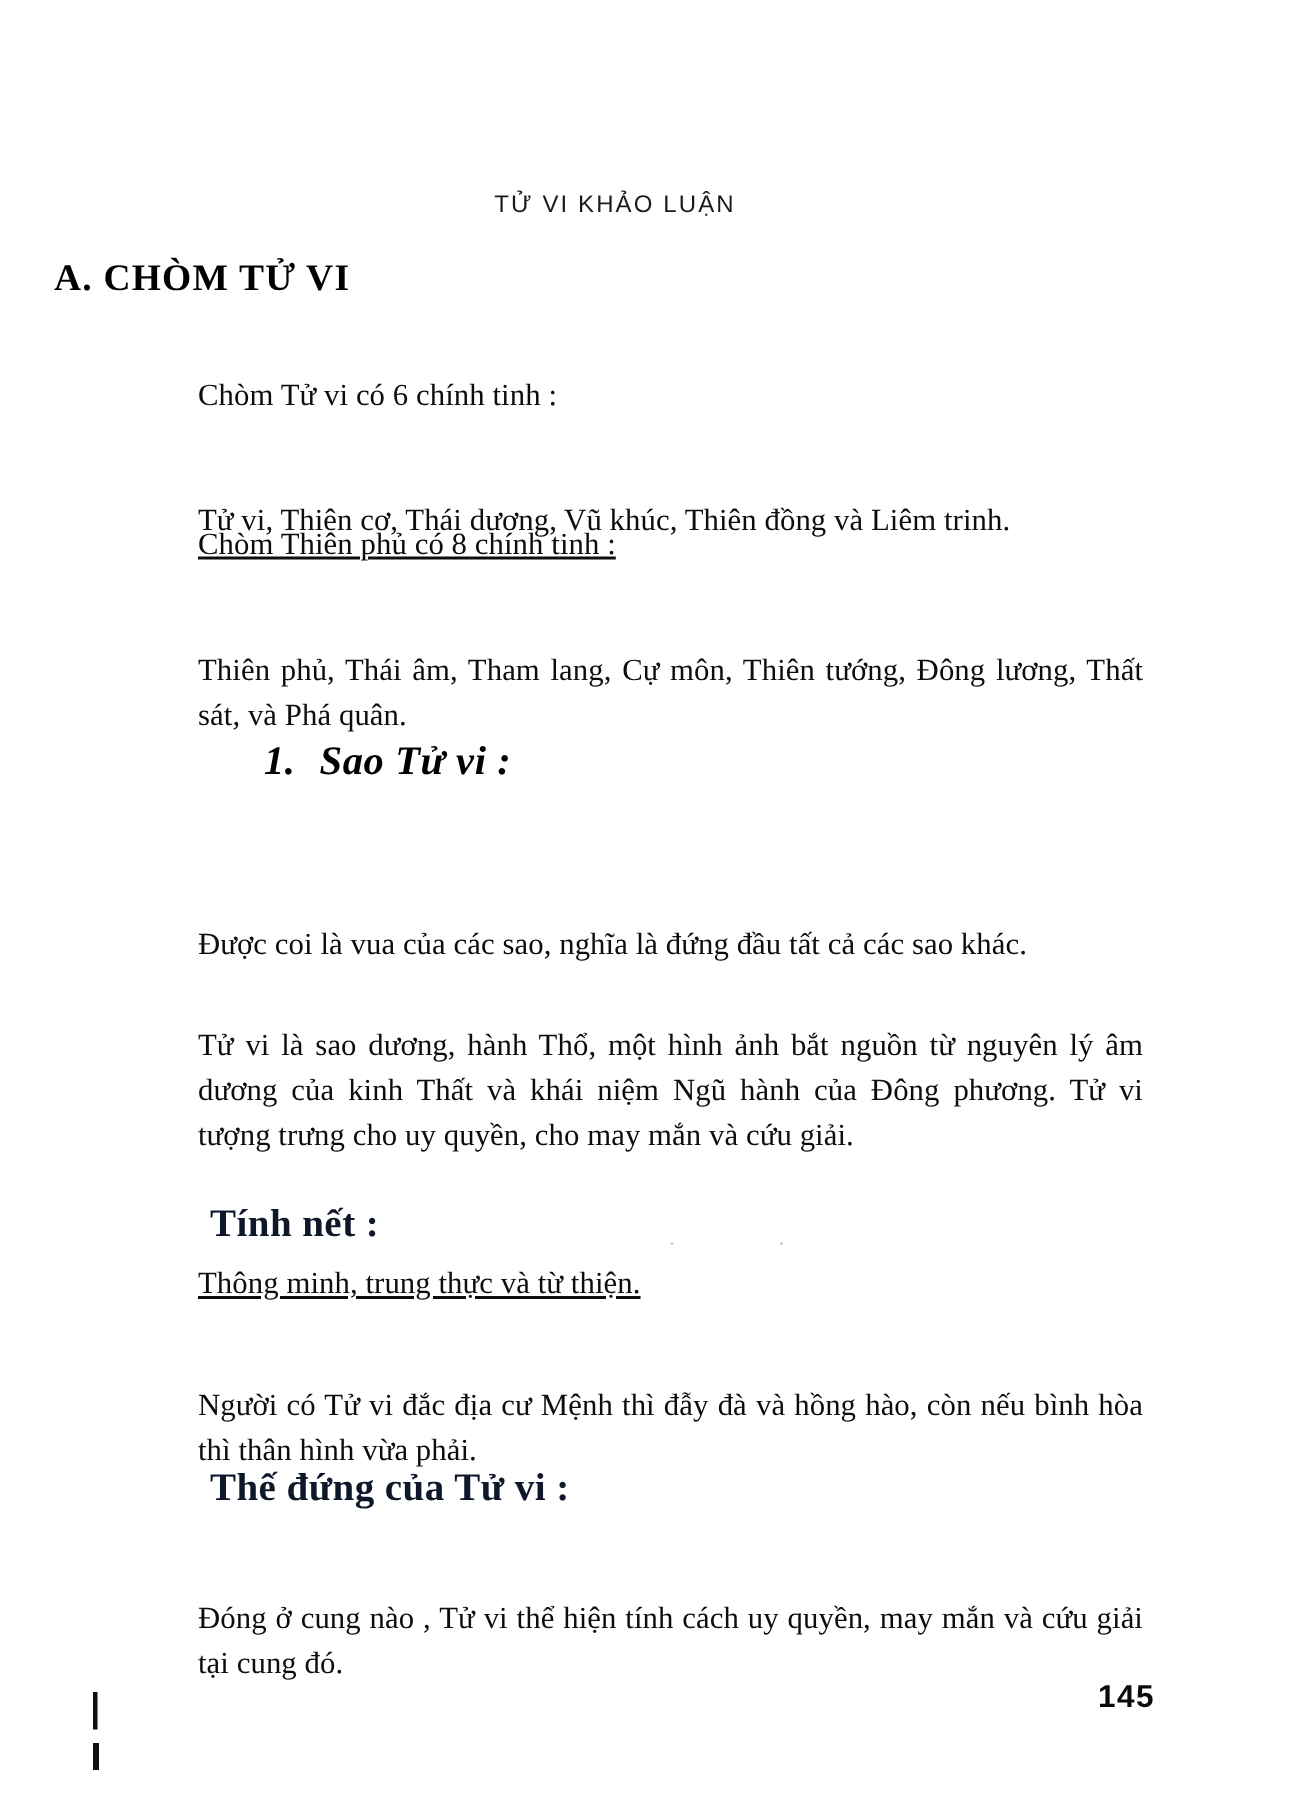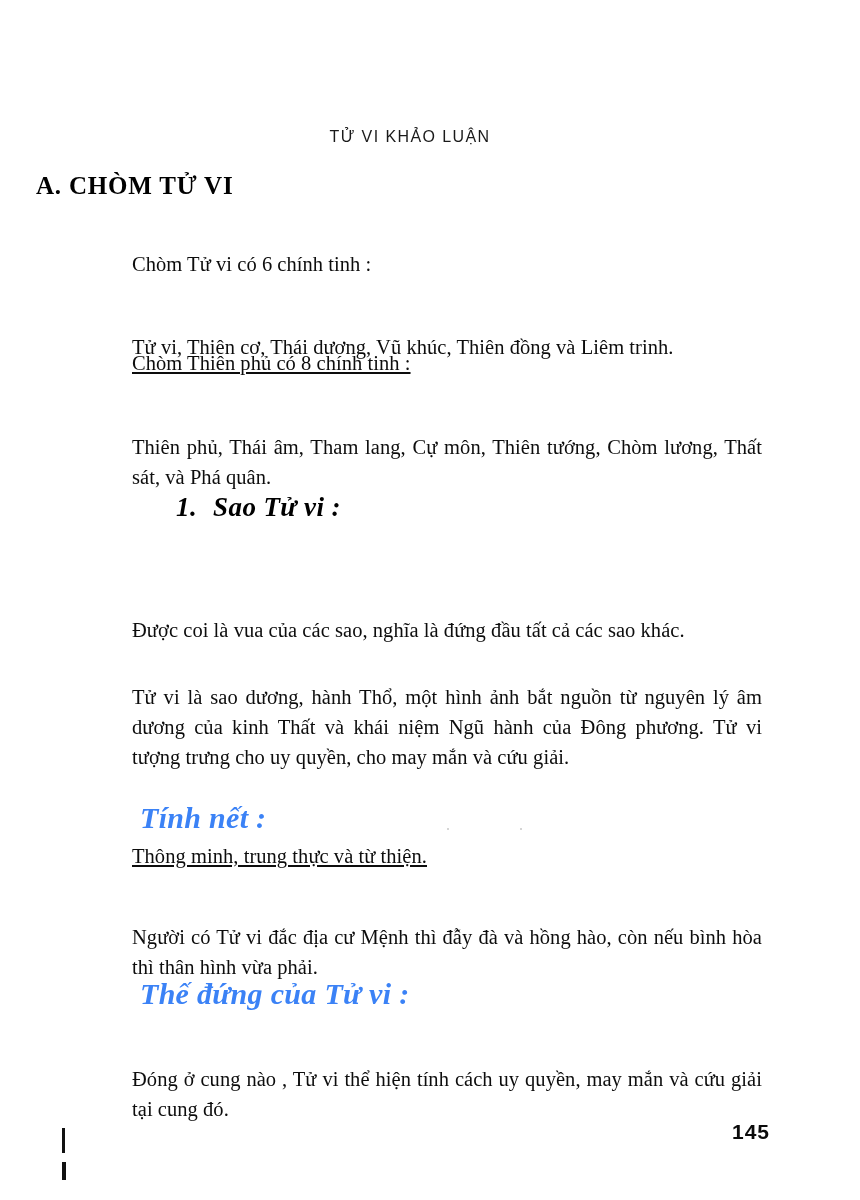--- a/index.html
+++ b/index.html
@@ -69,24 +69,23 @@
   .para.justify {
     text-align: justify;
     text-align-last: left;
     margin-top: 44px;
   }
 
   .italic-heading {
     position: absolute;
     left: 8px;
     font-family: "Liberation Serif", "DejaVu Serif", serif;
-    font-style: italic;
-    font-weight: bold;
-    font-size: 30px;
-    color: #3b82f6;
+    font-weight: bold;
+    font-size: 26px;
+    color: #0f172a;
     white-space: nowrap;
     letter-spacing: 0.3px;
   }
 
   .numbered-heading {
     position: absolute;
     left: 8px;
     font-family: "Liberation Serif", "DejaVu Serif", serif;
     font-style: italic;
     font-weight: bold;
@@ -161,21 +160,21 @@
   <div class="section-letter-heading">A. CHÒM TỬ VI</div>
 
   <div class="col">
 
     <div class="para y-p1">Chòm Tử vi có 6 chính tinh :</div>
 
     <div class="para justify y-p2">Tử vi, Thiên cơ, Thái dương, Vũ khúc, Thiên đồng và Liêm trinh.</div>
 
     <div class="para y-p3">Chòm Thiên phủ có 8 chính tinh :</div>
 
-    <div class="para justify y-p4">Thiên phủ, Thái âm, Tham lang, Cự môn, Thiên tướng, Chòm lương, Thất sát, và Phá quân.</div>
+    <div class="para justify y-p4">Thiên phủ, Thái âm, Tham lang, Cự môn, Thiên tướng, Đông lương, Thất sát, và Phá quân.</div>
 
     <div class="numbered-heading y-h1">
       <span class="num">1.</span><span>Sao Tử vi :</span>
     </div>
 
     <div class="para justify y-p5">Được coi là vua của các sao, nghĩa là đứng đầu tất cả các sao khác.</div>
 
     <div class="para justify y-p6">Tử vi là sao dương, hành Thổ, một hình ảnh bắt nguồn từ nguyên lý âm dương của kinh Thất và khái niệm Ngũ hành của Đông phương. Tử vi tượng trưng cho uy quyền, cho may mắn và cứu giải.</div>
 
     <div class="italic-heading y-h2">Tính nết :</div>

